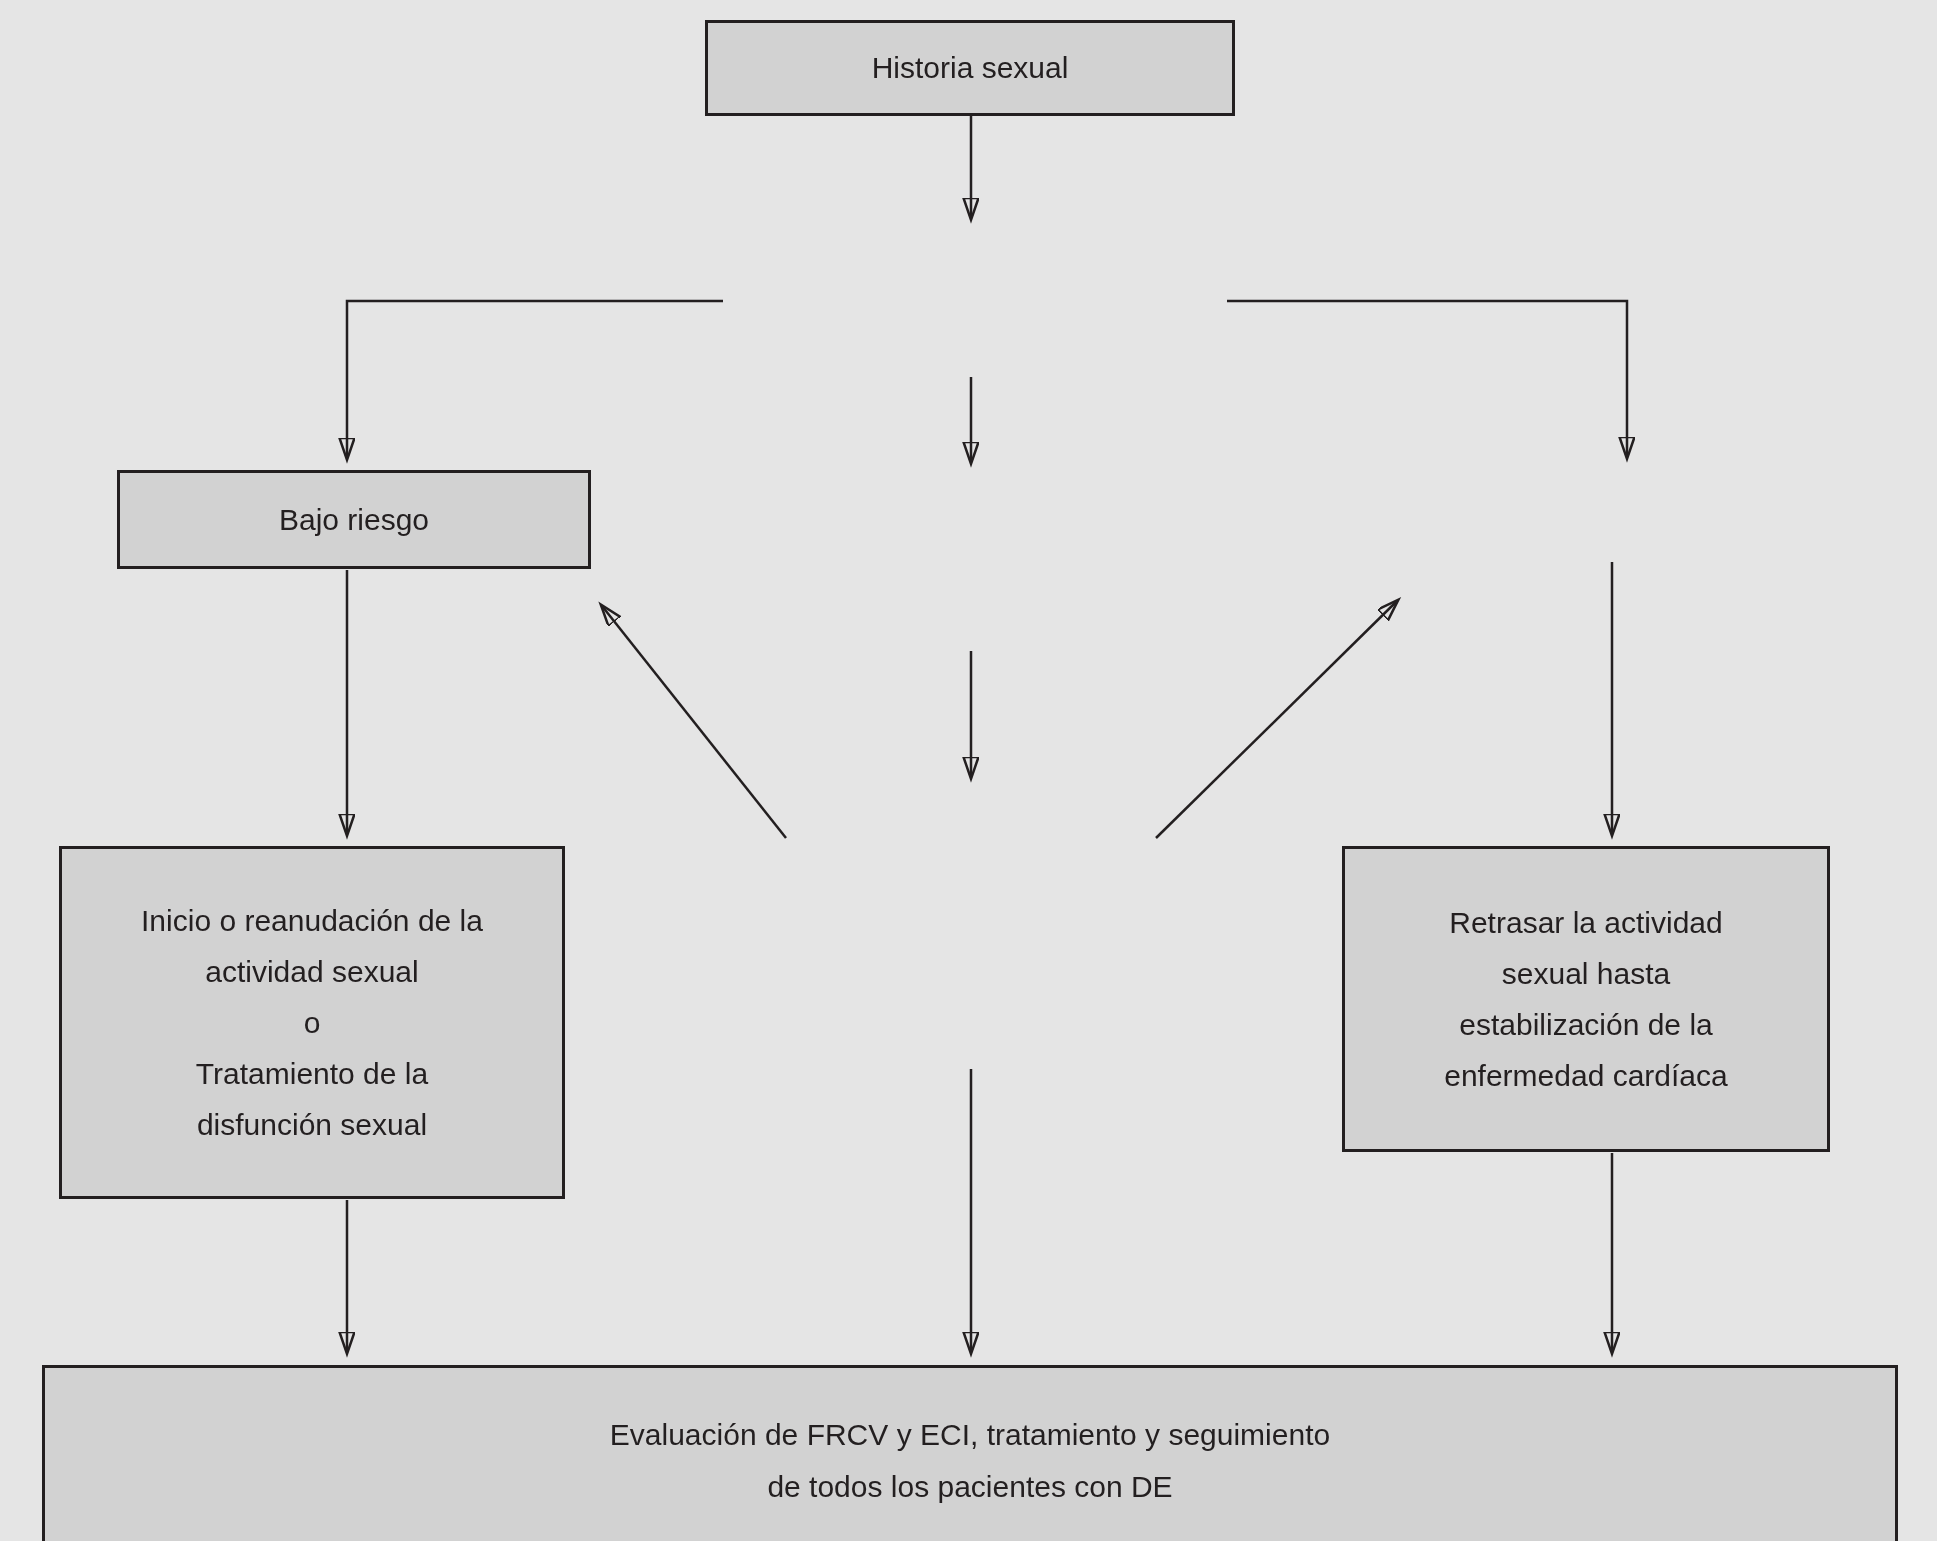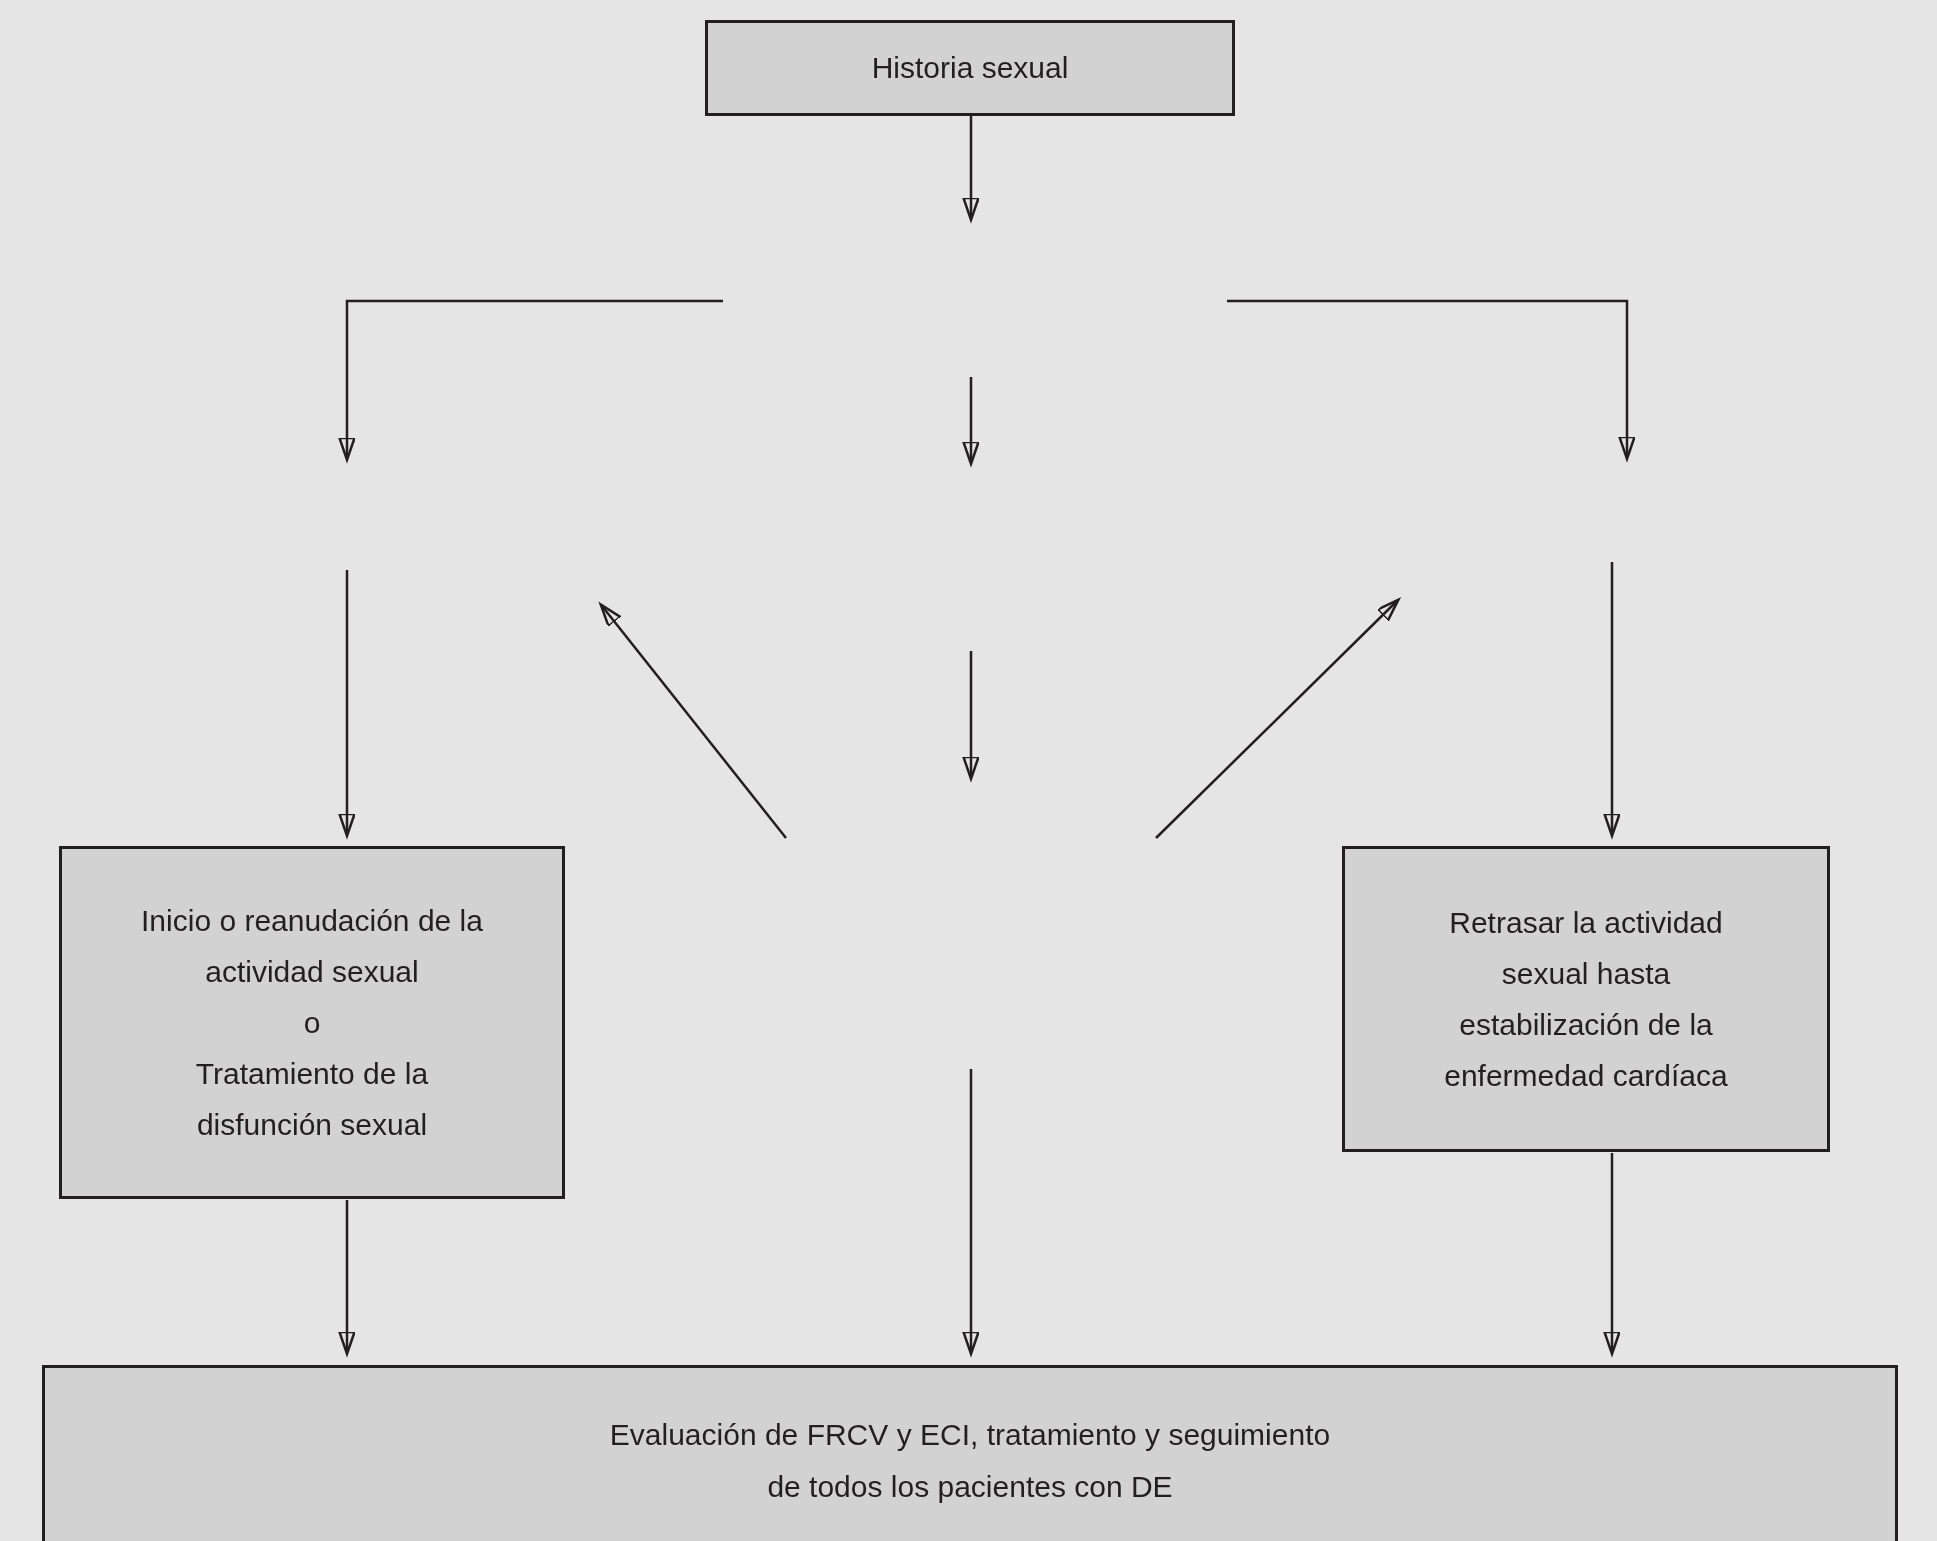--- a/index.html
+++ b/index.html
@@ -86,20 +86,23 @@
     <path d="M347,1200 V1352" marker-end="url(#arrowhead)"></path>
     <path d="M971,1069 V1352" marker-end="url(#arrowhead)"></path>
     <path d="M1612,1153 V1352" marker-end="url(#arrowhead)"></path>
   </svg>
 
   <div class="node rect" id="n-historia">
     <span class="label">Historia sexual</span>
   </div>
 
 
+  <div class="node rect" id="n-bajo">
+    <span class="label">Bajo riesgo</span>
+  </div>
 
 
 
 
   <div class="node rect" id="n-inicio">
     <span class="label">Inicio o reanudación de la
 actividad sexual
 o
 Tratamiento de la
 disfunción sexual</span>

